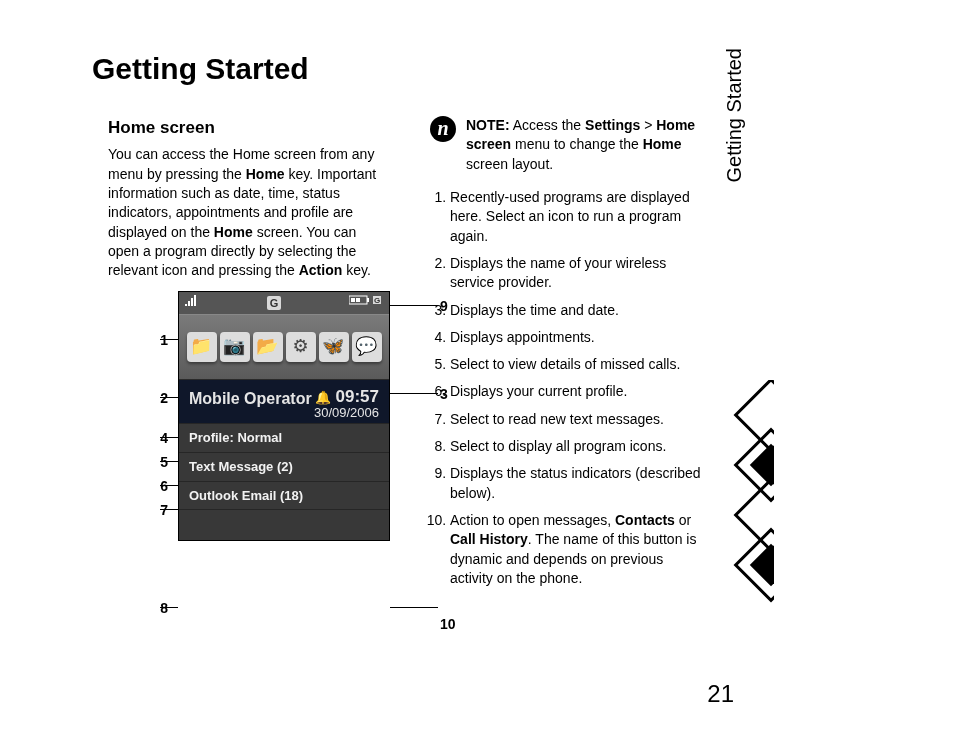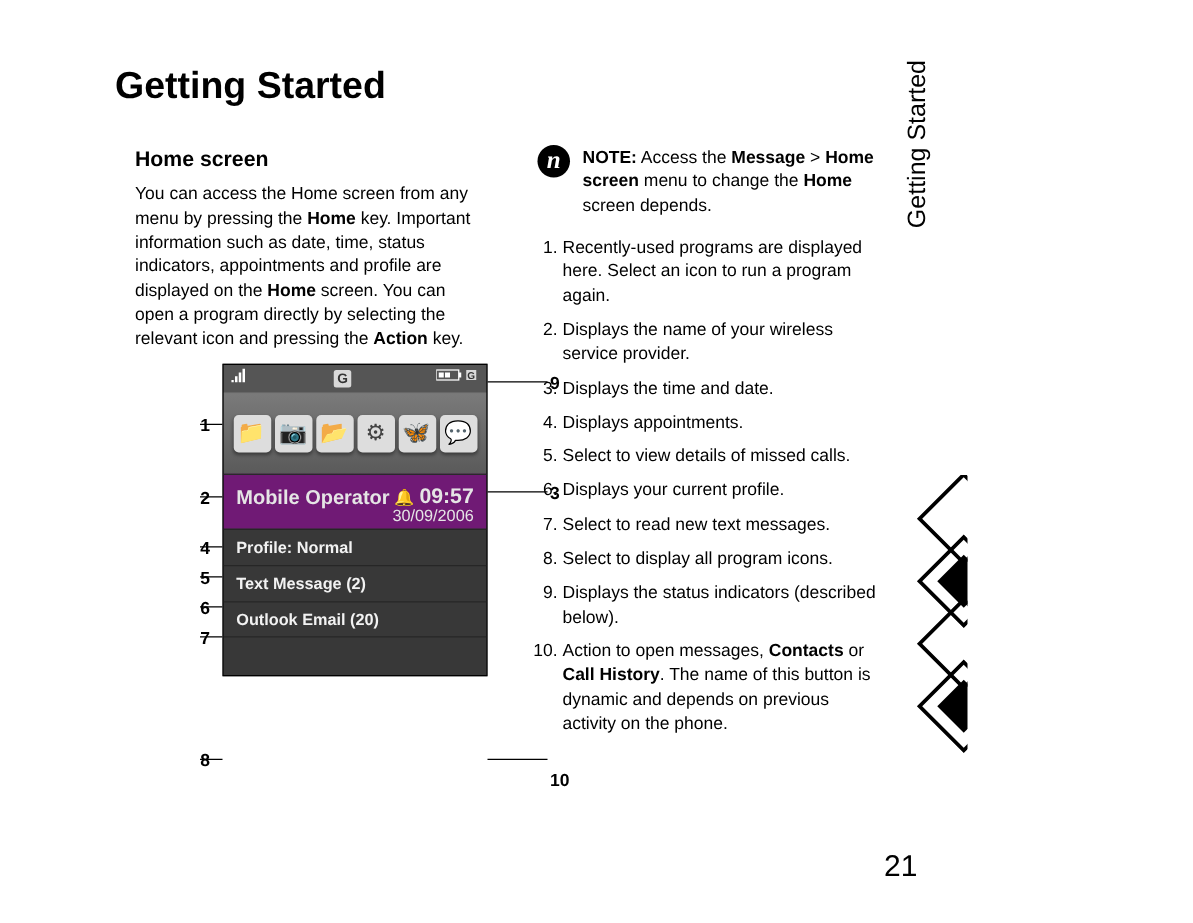--- a/index.html
+++ b/index.html
@@ -83,21 +83,21 @@
     padding: 0 6px;
     border-top:1px solid #888;
   }
   .iconstrip .ico {
     width: 30px; height: 30px; background:#ddd; border-radius:4px;
     display:flex; align-items:center; justify-content:center;
     box-shadow:0 2px 3px rgba(0,0,0,0.4);
     font-size:18px; color:#444;
   }
   .operator-row {
-    background:#701a75; color:#e5e5e5; padding:8px 10px 2px 10px;
+    background:#0f172a; color:#e5e5e5; padding:8px 10px 2px 10px;
     display:flex; justify-content:space-between; align-items:flex-start;
     border-top:1px solid #2a2a2a;
   }
   .operator-row .op { font-size:16px; font-weight:bold; }
   .operator-row .tm { text-align:right; font-size:13px; line-height:1.1; }
   .operator-row .tm .time { font-weight:bold; font-size:17px; }
   .listrows { background:#383838; color:#f2f2f2; font-size:13px; }
   .listrows .row { padding:5px 10px; border-top:1px solid #262626; font-weight:bold; }
   .softkeys {
     display:flex; justify-content:space-between; align-items:center;
@@ -234,35 +234,35 @@
             <span class="op">Mobile Operator</span>
             <span class="tm">
               <span style="margin-right:4px;">🔔</span><span class="time">09:57</span><br>
               <span>30/09/2006</span>
             </span>
           </div>
 
           <div class="listrows">
             <div class="row">Profile: Normal</div>
             <div class="row">Text Message (2)</div>
-            <div class="row">Outlook Email (20)</div>
+            <div class="row">Outlook Email (18)</div>
           </div>
 
           <div style="height:30px;background:#383838;border-top:1px solid #262626;"></div>
 
         </div>
       </div>
     </div>
 
     <div class="col col-right">
 
       <div class="note">
         <span class="glyph">n</span>
         <span class="txt">
-          <b>NOTE:</b><span> Access the </span><b>Message</b><span> &gt; </span><b>Home screen</b><span> menu to change the </span><b>Home</b><span> screen depends.</span>
+          <b>NOTE:</b><span> Access the </span><b>Settings</b><span> &gt; </span><b>Home screen</b><span> menu to change the </span><b>Home</b><span> screen layout.</span>
         </span>
       </div>
 
       <ol class="numlist">
         <li>Recently-used programs are displayed here. Select an icon to run a program again.</li>
         <li>Displays the name of your wireless service provider.</li>
         <li>Displays the time and date.</li>
         <li>Displays appointments.</li>
         <li>Select to view details of missed calls.</li>
         <li>Displays your current profile.</li>

